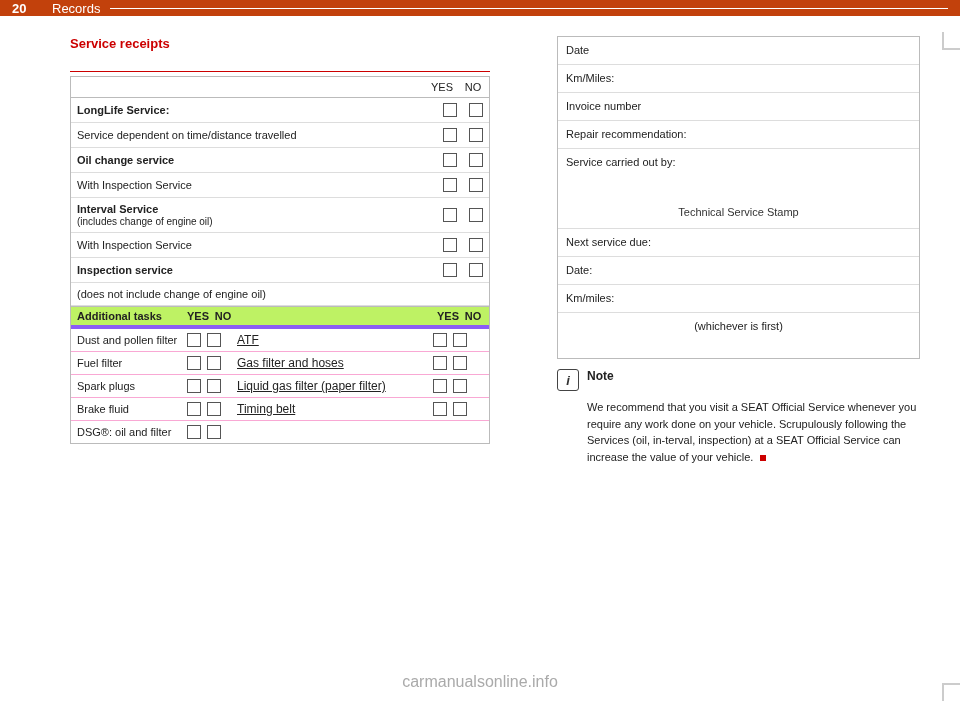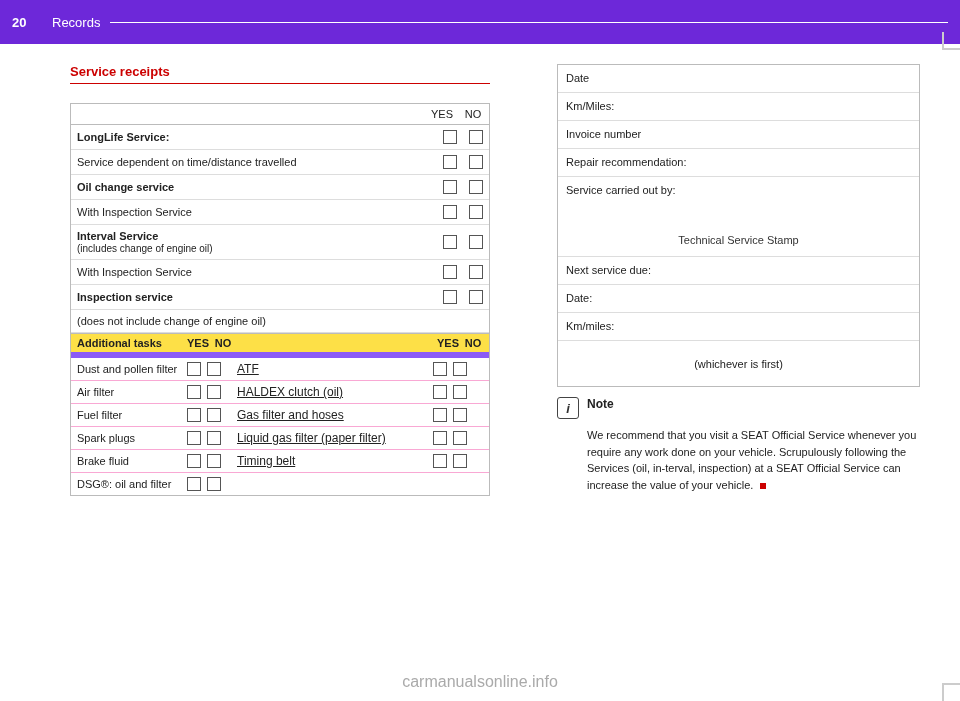--- a/index.html
+++ b/index.html
@@ -8,22 +8,22 @@
       font-family: Arial, sans-serif;
       font-size: 12px;
       color: #222;
       width: 960px;
       min-height: 701px;
       position: relative;
     }
 
     
     .header-bar {
-      background: #6d28d9;
-      height: 44px;
+      background: #c2410c;
+      height: 16px;
       display: flex;
       align-items: center;
       padding: 0 12px;
     }
     .header-page-num {
       color: #fff;
       font-size: 13px;
       font-weight: bold;
       min-width: 30px;
     }
@@ -62,22 +62,22 @@
 
     
     .left-panel {
       flex: 0 0 420px;
     }
 
     .section-title {
       color: #c00;
       font-weight: bold;
       font-size: 13px;
-      margin-bottom: 19px;
-      padding-bottom: 4px;
+      margin-bottom: 4px;
+      padding-bottom: 20px;
       border-bottom: 1px solid #c00;
     }
 
     .service-table {
       border: 1px solid #bbb;
       width: 100%;
     }
     .service-table-header {
       display: flex;
       justify-content: flex-end;
@@ -125,24 +125,24 @@
 
     
     .additional-tasks {
       border: 1px solid #bbb;
       border-top: none;
       width: 100%;
     }
     .at-header {
       display: flex;
       padding: 3px 6px;
-      border-bottom: 6px solid #8b5cf6;
-      font-weight: bold;
-      font-size: 11px;
-      background: #fde047;
+      border-bottom: 4px solid #8b5cf6;
+      font-weight: bold;
+      font-size: 11px;
+      background: #bef264;
     }
     .at-col-label { flex: 0 0 110px; }
     .at-col-label2 { flex: 1; }
     .at-yesno-header { display: flex; gap: 6px; font-size: 11px; }
     .at-yn { width: 20px; text-align: center; font-size: 11px; }
 
     .at-row {
       display: flex;
       align-items: center;
       padding: 4px 6px;
@@ -198,21 +198,21 @@
       padding: 7px 8px;
       border-bottom: 1px solid #ddd;
       font-size: 11px;
       min-height: 28px;
     }
     .info-field-whichever {
       padding: 7px 8px;
       font-size: 11px;
       min-height: 45px;
       display: flex;
-      align-items: center;
+      align-items: flex-start;
       justify-content: center;
     }
 
     
     .note-box {
       display: flex;
       align-items: flex-start;
       gap: 8px;
       margin-top: 8px;
     }
@@ -363,32 +363,20 @@
           <span class="cb"></span>
           <span class="cb"></span>
         </div>
         <span class="at-item-label2">ATF</span>
         <div class="at-item-cbs2">
           <span class="cb"></span>
           <span class="cb"></span>
         </div>
       </div>
 
-      <div class="at-row">
-        <span class="at-item-label">Air filter</span>
-        <div class="at-item-cbs">
-          <span class="cb"></span>
-          <span class="cb"></span>
-        </div>
-        <span class="at-item-label2">HALDEX clutch (oil)</span>
-        <div class="at-item-cbs2">
-          <span class="cb"></span>
-          <span class="cb"></span>
-        </div>
-      </div>
 
       <div class="at-row">
         <span class="at-item-label">Fuel filter</span>
         <div class="at-item-cbs">
           <span class="cb"></span>
           <span class="cb"></span>
         </div>
         <span class="at-item-label2">Gas filter and hoses</span>
         <div class="at-item-cbs2">
           <span class="cb"></span>

